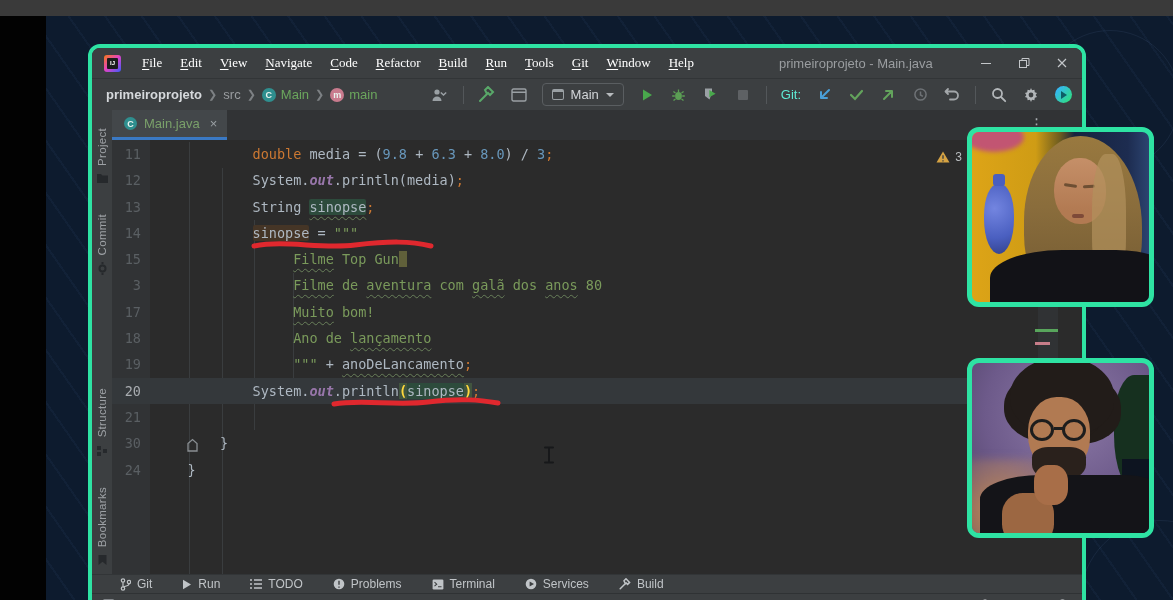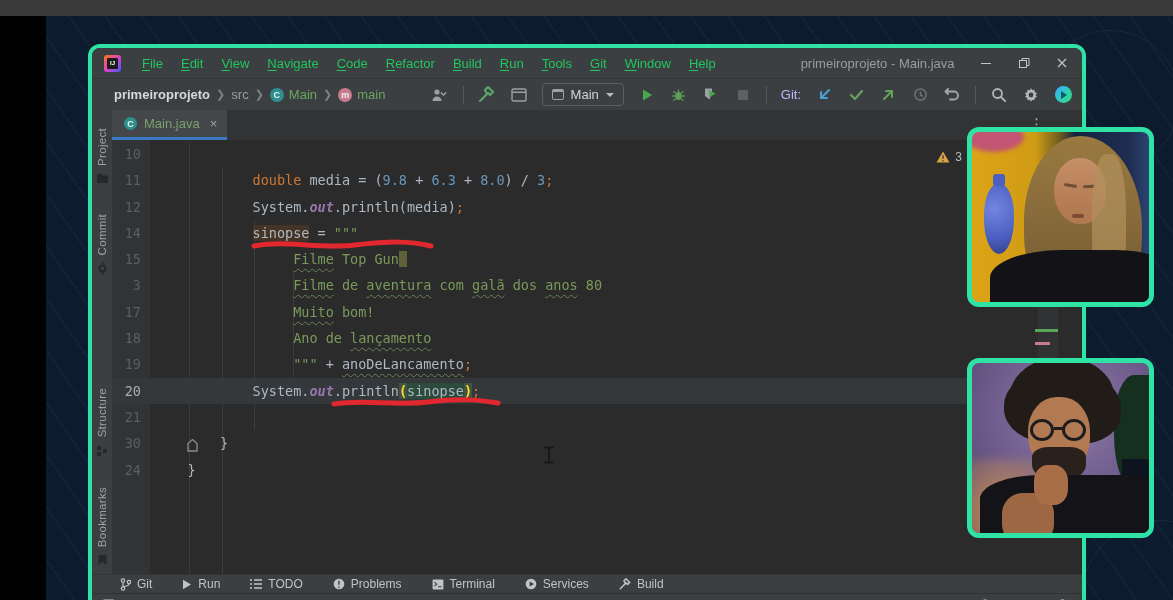--- a/index.html
+++ b/index.html
@@ -21,34 +21,34 @@
 
   
   .titlebar{ height:30px; background:#3c3f41; display:flex; align-items:center;
     padding:0 8px 0 12px; color:#bfc3c7; font-size:13px; flex:0 0 auto; }
   .app-logo{ width:17px; height:17px; border-radius:3px; margin-right:14px;
     background:linear-gradient(135deg,#f97a12,#e343c3 48%,#3b5bfb);
     display:flex; align-items:center; justify-content:center; }
   .app-logo i{ width:11px;height:11px;background:#1c1c1c;border-radius:1px;
     color:#fff;font-style:normal;font-size:6px;font-weight:bold;line-height:11px;text-align:center;}
   .menu{ display:flex; gap:4px; }
-  .menu-item{ display:inline-block; padding:3px 7px; color:#22c55e; }
+  .menu-item{ display:inline-block; padding:3px 7px; color:#ffffff;font-family:Liberation Serif, serif; }
   .menu-item::first-letter{ text-decoration:underline; text-underline-offset:2px; }
   .win-title{ color:#9a9da0; margin-left:78px; flex:0 0 auto; }
   .win-controls{ margin-left:auto; display:flex; gap:26px; align-items:center; padding-right:6px; }
   .wc{ width:12px; height:12px; position:relative; }
   .wc-min::after{ content:""; position:absolute; left:1px; right:1px; top:6px; height:1px; background:#c3c6c9; }
   .wc-max svg, .wc-close svg{ display:block; }
 
   
   .navbar{ height:32px; background:#3c3f41; border-top:1px solid #323537; display:flex;
     align-items:center; padding:0 10px 0 14px; flex:0 0 auto; font-size:13px; }
   .crumbs{ display:flex; align-items:center; gap:4px; }
   .crumb-sep{ color:#7d8184; font-size:11px; padding:0 2px; }
-  .crumb0{ color:#d6d9dc; font-weight:bold;margin-left:8px; }
+  .crumb0{ color:#d6d9dc; font-weight:bold; }
   .crumb1{ color:#9a9da0; }
   .crumb-green{ color:#6ba65d; display:flex; align-items:center; gap:5px; }
   .badge-circle{ width:14px; height:14px; border-radius:50%; color:#eaf3ef; font-size:9px;
     font-weight:bold; display:inline-flex; align-items:center; justify-content:center; }
   .badge-class{ background:#2f8f8f; }
   .badge-method{ background:#c97b8e; }
   .nav-right{ margin-left:auto; display:flex; align-items:center; gap:14px; }
   .vsep{ width:1px; height:18px; background:#53575a; }
   .runcfg{ display:flex; align-items:center; gap:7px; border:1px solid #5a5e61; border-radius:4px;
     padding:3px 9px; color:#d2d5d8; }
@@ -258,21 +258,21 @@
               <path d="M2 1.5h7v4l-2.5 7L2 9z" fill="#9aa0a4"></path>
               <path d="M7 7l7 4-7 4z" fill="#49a84c" transform="translate(0,-3.2) scale(0.9)"></path>
             </svg>
         </span>
         <span class="ico">
           <svg width="12" height="12" viewBox="0 0 12 12">
               <rect x="1" y="1" width="10" height="10" rx="1" fill="#5e6164"></rect>
             </svg>
         </span>
         <span class="vsep"></span>
-        <span style="color:#c4b5fd;font-size:13px;">Git:</span>
+        <span style="color:#5eead4;font-size:13px;">Git:</span>
         <span class="ico">
           <svg width="15" height="15" viewBox="0 0 15 15">
               <path d="M12 3L4 11M4 5v6h6" fill="none" stroke="#4a9fd8" stroke-width="2" stroke-linecap="round" stroke-linejoin="round"></path>
             </svg>
         </span>
         <span class="ico">
           <svg width="15" height="15" viewBox="0 0 15 15">
               <path d="M2 8l4 4 7-8" fill="none" stroke="#63a35c" stroke-width="2.2" stroke-linecap="round"></path>
             </svg>
         </span>
@@ -361,23 +361,23 @@
           <span class="tab-kebab">⋮</span>
         </div>
 
         <div class="editor-row" id="editor">
 
           <div class="iguide" style="left:77px;top:2px;height:525px;"></div>
           <div class="iguide" style="left:110px;top:28px;height:420px;"></div>
           <div class="iguide" style="left:142px;top:80px;height:210px;"></div>
           <div class="iguide" style="left:181px;top:133px;height:130px;"></div>
           <div id="lines">
-              <div class="line"><span class="ln">10</span><span class="lc"></span></div>
               <div class="line"><span class="ln">11</span><span class="lc">            <span class="tok kw">double</span><span class="tok pl"> media = (</span><span class="tok num">9.8</span><span class="tok pl"> + </span><span class="tok num">6.3</span><span class="tok pl"> + </span><span class="tok num">8.0</span><span class="tok pl">) / </span><span class="tok num">3</span><span class="tok semi">;</span></span></div>
               <div class="line"><span class="ln">12</span><span class="lc">            <span class="tok pl">System.</span><span class="tok field">out</span><span class="tok pl">.println(media)</span><span class="tok semi">;</span></span></div>
+              <div class="line"><span class="ln">13</span><span class="lc">            <span class="tok pl">String </span><span class="tok pl hl-read sq">sinopse</span><span class="tok semi">;</span></span></div>
               <div class="line"><span class="ln">14</span><span class="lc">            <span class="tok pl hl-write">sinopse</span><span class="tok pl"> = </span><span class="tok str">"""</span></span></div>
               <div class="line"><span class="ln">15</span><span class="lc">                 <span class="tok str sq">Filme</span><span class="tok str"> Top Gun</span><span class="block-cursor"></span></span></div>
               <div class="line"><span class="ln">3</span><span class="lc">                 <span class="tok str sq">Filme</span><span class="tok str"> de </span><span class="tok str sq">aventura</span><span class="tok str"> com </span><span class="tok str sq">galã</span><span class="tok str"> dos </span><span class="tok str sq">anos</span><span class="tok str"> 80</span></span></div>
               <div class="line"><span class="ln">17</span><span class="lc">                 <span class="tok str sq">Muito</span><span class="tok str"> bom!</span></span></div>
               <div class="line"><span class="ln">18</span><span class="lc">                 <span class="tok str">Ano de </span><span class="tok str sq">lançamento</span></span></div>
               <div class="line"><span class="ln">19</span><span class="lc">                 <span class="tok str">"""</span><span class="tok pl"> + </span><span class="tok pl sq">anoDeLancamento</span><span class="tok semi">;</span></span></div>
               <div class="line cur"><span class="ln">20</span><span class="lc">            <span class="tok pl">System.</span><span class="tok field">out</span><span class="tok pl">.println</span><span class="tok paren">(</span><span class="tok pl hl-read">sinopse</span><span class="tok paren">)</span><span class="tok semi">;</span></span></div>
               <div class="line"><span class="ln">21</span><span class="lc"></span></div>
               <div class="line"><span class="fold-pin"><svg width="13" height="15" viewBox="0 0 13 15">
                     <path d="M2 5.5L6.5 1.5 11 5.5V13H2z" fill="none" stroke="#8a8f93" stroke-width="1.3"></path>

